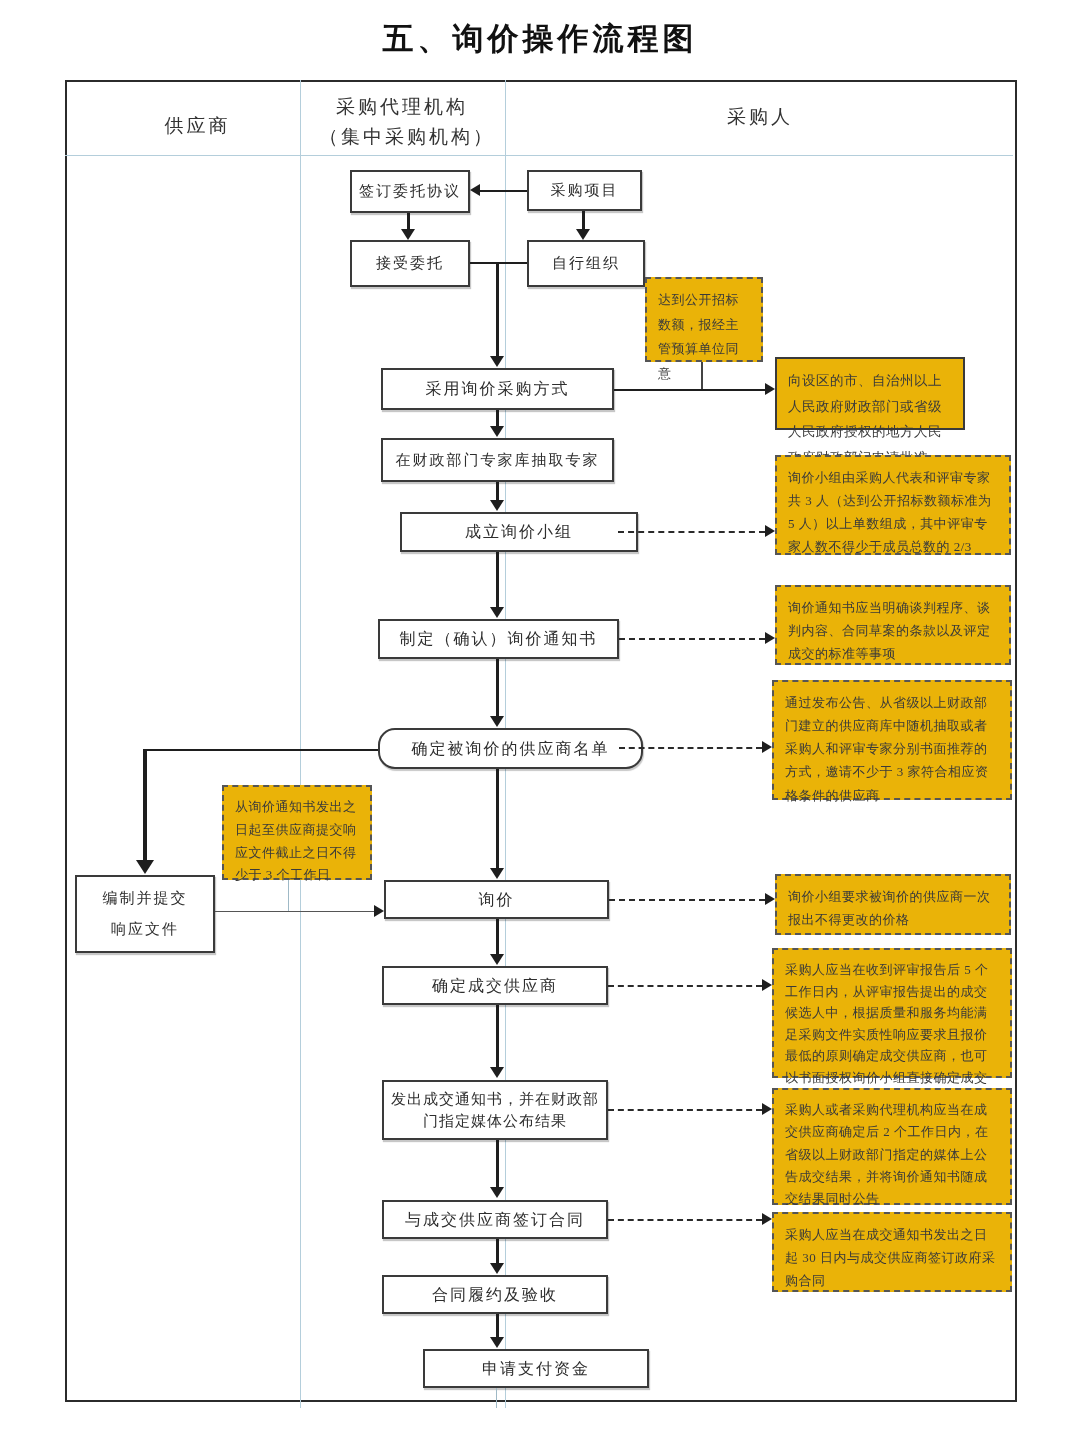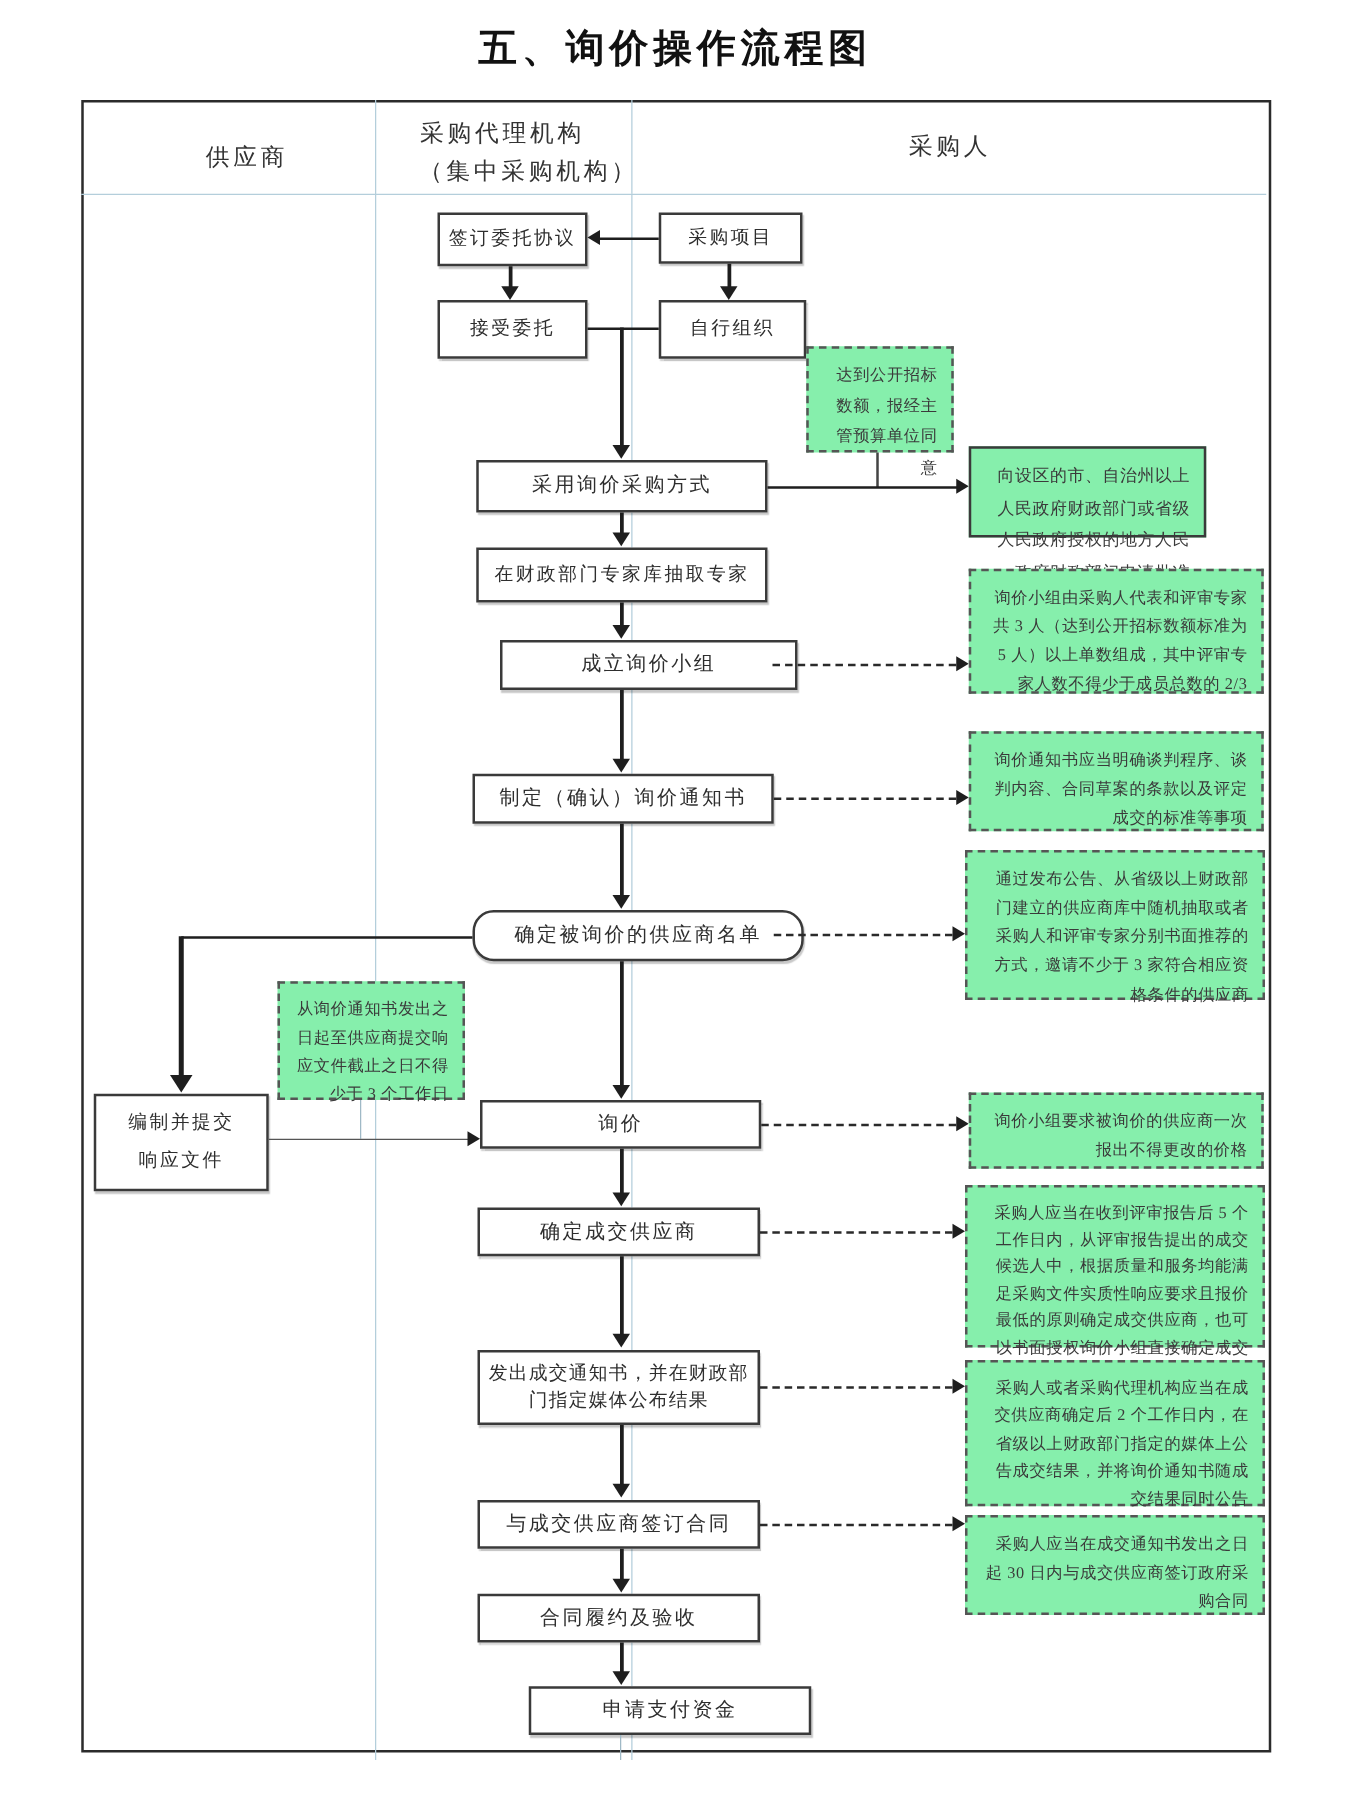--- a/index.html
+++ b/index.html
@@ -25,23 +25,23 @@
     letter-spacing:3px;
   }
   .box {
     position:absolute; background:#fff; border:2px solid #3a3a3a;
     box-shadow:1px 2px 1px rgba(0,0,0,0.22);
     display:flex; flex-direction:column; align-items:center; justify-content:center;
     text-align:center; font-size:16px; color:#2e2e2e; letter-spacing:2px;
     line-height:1.5; padding:2px 6px; box-sizing:border-box;
   }
   .note {
-    position:absolute; background:#86efac; border:2px dashed #555;
+    position:absolute; background:#eab308; border:2px dashed #555;
     font-size:13px; color:#3a3a3a; padding:9px 11px; line-height:1.78;
-    text-align:right; box-sizing:border-box; letter-spacing:0.5px;
+    text-align:left; box-sizing:border-box; letter-spacing:0.5px;
   }
   .note.solid { border:2px solid #3a3a3a; line-height:1.9; }
   .vline { position:absolute; width:0; border-left:3px solid #1e1e1e; }
   .vline.thin { border-left-width:2px; }
   .vline.thick { border-left-width:4px; }
   .vline.faint { border-left:1px solid #9fb9c6; }
   .hline { position:absolute; height:0; border-top:2px solid #1e1e1e; }
   .hline.thin { border-top-width:1.5px; }
   .dash-h { position:absolute; height:0; border-top:2px dashed #2a2a2a; }
   .arr-down {
@@ -71,21 +71,21 @@
   <div class="title">五、询价操作流程图</div>
 
   <div class="frame"></div>
   <div class="divider" style="left:300px; top:80px; height:1328px;"></div>
   <div class="divider" style="left:505px; top:80px; height:75px;"></div>
   <div class="divider" style="left:505px; top:155px; height:1253px;"></div>
   <div class="hsep" style="left:65px; top:155px; width:948px;"></div>
 
   <div class="colhead" style="left:110px; top:113px; width:175px;">供应商</div>
   <div class="colhead" style="left:302px; top:94px; width:200px;">采购代理机构</div>
-  <div class="colhead" style="left:310px; top:124px; width:200px;padding-left:13px;">（集中采购机构）</div>
+  <div class="colhead" style="left:294px; top:124px; width:200px;padding-left:13px;">（集中采购机构）</div>
   <div class="colhead" style="left:660px; top:104px; width:200px;">采购人</div>
 
   <div class="box" style="left:350px; top:170px; width:120px; height:43px; font-size:15px;">签订委托协议</div>
   <div class="box" style="left:527px; top:170px; width:115px; height:41px; font-size:15px;">采购项目</div>
   <div class="box" style="left:350px; top:240px; width:120px; height:47px; font-size:15px;">接受委托</div>
   <div class="box" style="left:527px; top:240px; width:118px; height:47px; font-size:15px;">自行组织</div>
 
   <div class="hline" style="left:476px; top:190px; width:51px;"></div>
   <div class="arr-left" style="left:470px; top:184px;"></div>
 

